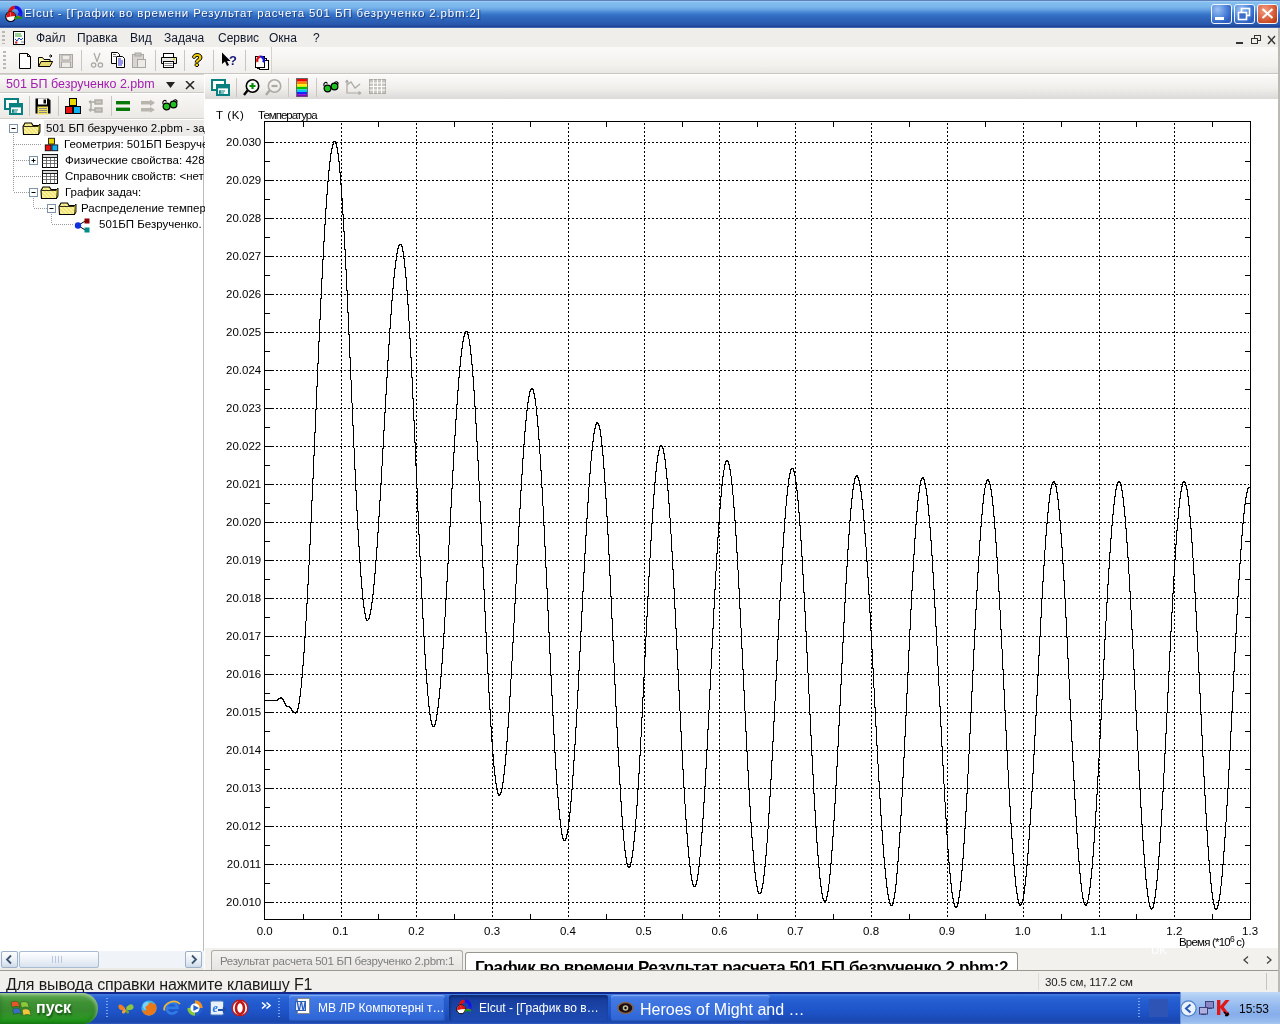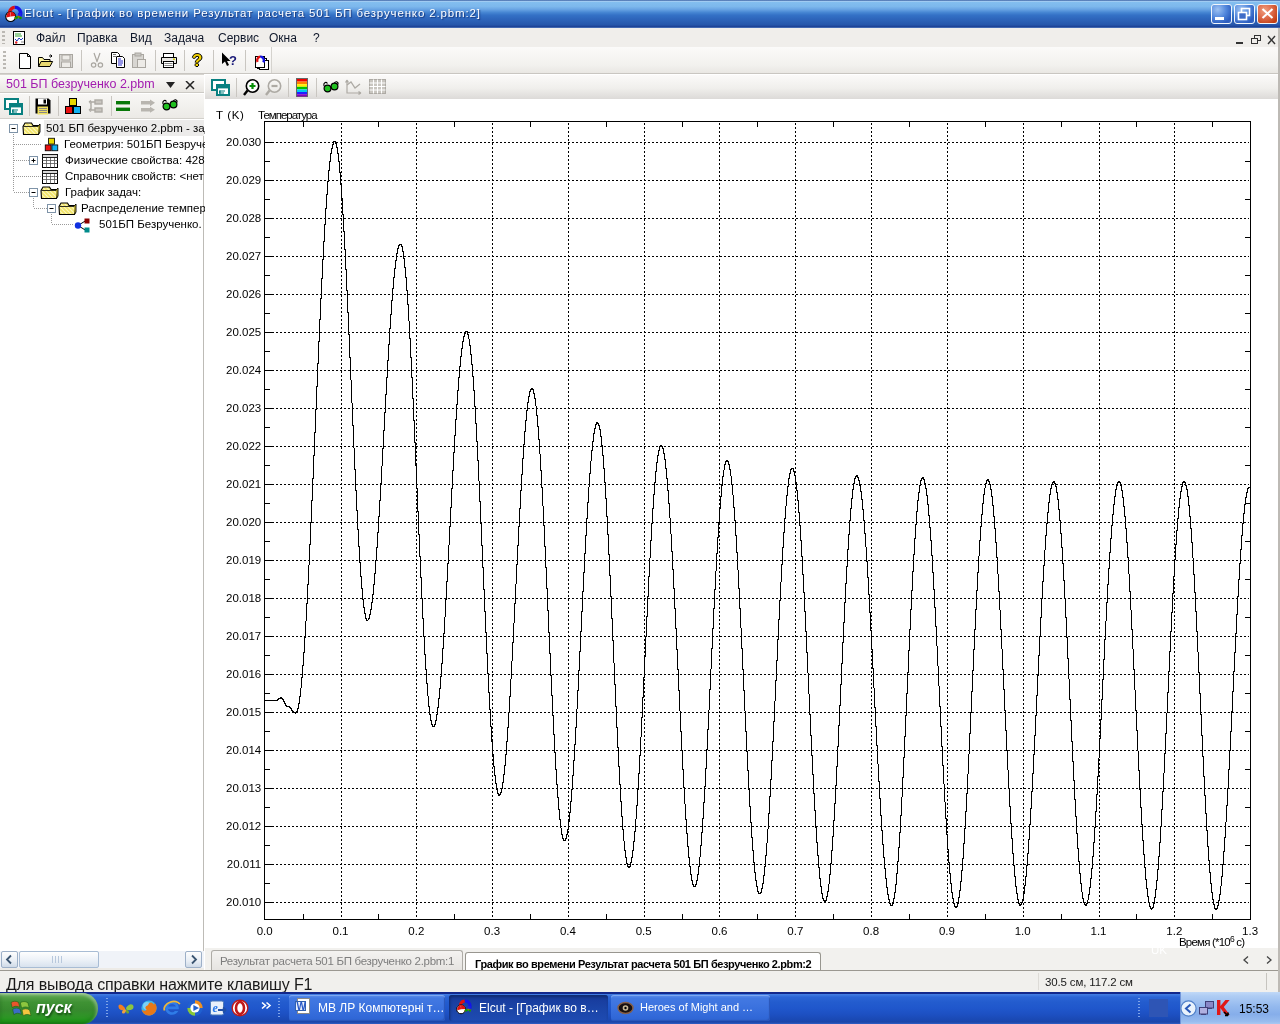--- a/index.html
+++ b/index.html
@@ -26,21 +26,21 @@
 #lptree{left:0;top:120px;width:204px;height:831px;background:#fff;border-right:1px solid #BDBBB6;overflow:hidden}
 .trow{position:absolute;font-size:11.5px;color:#000;white-space:nowrap}
 #lpscroll{left:0;top:951px;width:204px;height:17px;background:#F0F3F8}
 #lpbottom{left:0;top:968px;width:204px;height:2px;background:#EDEBE7}
 
 #ctoolbar{left:205px;top:75px;width:1075px;height:24px;background:linear-gradient(180deg,#FBFAF9 0%,#F0EFEC 55%,#DCDAD8 100%)}
 #chartarea{left:205px;top:99px;width:1075px;height:849px;background:#fff}
 
 #tabbar{left:205px;top:948px;width:1075px;height:22px;background:#F2F1EE}
 #tab1{position:absolute;left:6px;top:2px;height:20px;background:linear-gradient(180deg,#F4F3F1,#E6E4E1);border:1px solid #AEACA7;border-bottom:none;border-radius:3px 3px 0 0;font-size:11.5px;letter-spacing:-0.3px;color:#7D7D7D;padding:4px 8px 0 8px}
-#tab2{position:absolute;left:260px;top:4px;height:22px;background:#fff;border:1px solid #98968F;border-bottom:none;border-radius:3px 3px 0 0;font-size:11px;letter-spacing:-0.4px;font-weight:bold;color:#000;padding:5px 9px 0 9px}
+#tab2{position:absolute;left:260px;top:4px;height:22px;background:#fff;border:1px solid #98968F;border-bottom:none;border-radius:3px 3px 0 0;font-size:17px;letter-spacing:-0.4px;font-weight:bold;color:#000;padding:5px 9px 0 9px}
 
 #statusbar{left:0;top:970px;width:1280px;height:22px;background:#F1F0ED;border-top:1px solid #9B9891}
 
 #taskbar{left:0;top:992px;width:1280px;height:32px;background:linear-gradient(180deg,#3768D8 0%,#4A83E4 4%,#3D78E0 9%,#2A64D6 16%,#235CCE 32%,#2057CC 50%,#1D50C2 70%,#1A48B2 88%,#1C45A8 94%,#2F5FC6 100%)}
 .taskbtn{position:absolute;top:995px;height:26px;border-radius:3px;color:#fff;font-size:12px}
 .raised{background:linear-gradient(180deg,#5E90EC 0%,#4379E2 12%,#3A71DE 50%,#3168D8 85%,#2E63D0 100%);box-shadow:inset 0 1px 0 #7FA8F0,inset -1px -1px 1px #2A56B8}
 .pressed{background:linear-gradient(180deg,#17399A 0%,#1B45A8 55%,#1E4BB2 100%);box-shadow:inset 1px 2px 3px #0E2B70}
 </style></head>
 <body>
 
@@ -572,21 +572,21 @@
 
 <div class="abs" style="left:0;top:993px;width:98px;height:31px;border-radius:0 16px 16px 0;background:linear-gradient(180deg,#7CB46E 0%,#5AA44C 8%,#3F9234 30%,#378A2E 55%,#2E9626 78%,#22A31C 92%,#1F8F1C 100%);box-shadow:inset -2px 2px 3px rgba(255,255,255,.35), inset 0 -3px 4px rgba(0,60,0,.35)"></div>
 <svg class="abs" style="left:9px;top:997px" width="24" height="23" viewBox="0 0 24 23">
 <g stroke="#1A5E14" stroke-width="0.6">
 <path d="M2,5.6 C4.5,3.8 7,3.9 9.6,5.4 L10.8,10.4 C8.2,8.9 5.6,8.8 3.2,10.6 Z" fill="#E8552C"></path>
 <path d="M11.3,5.7 C13.6,4.2 16.2,4.1 18.9,5.7 L20.3,11.1 C17.6,9.5 15,9.6 12.6,11.2 Z" fill="#8DC63F"></path>
 <path d="M3.6,12.4 C6,10.6 8.6,10.7 11.2,12.2 L12.4,17.4 C9.8,15.9 7.2,15.8 4.8,17.6 Z" fill="#3B6CC5"></path>
 <path d="M13,13 C15.3,11.5 17.9,11.4 20.6,13 L22,18.6 C19.3,17 16.7,17.1 14.3,18.7 Z" fill="#F4C63F"></path>
 </g>
 </svg>
-<div class="tx" style="left:36px;top:999px;font-size:16px;font-weight:bold;font-style:italic;color:#fff;text-shadow:1px 2px 2px rgba(0,40,0,.6)">пуск</div>
+<div class="tx" style="left:36px;top:999px;font-size:16px;font-weight:bold;color:#fff;text-shadow:1px 2px 2px rgba(0,40,0,.6)">пуск</div>
 
 <div class="abs" style="left:106px;top:998px;width:2px;height:20px;background:repeating-linear-gradient(180deg,#7FA4E8 0 1px,transparent 1px 3px)"></div>
 
 <svg class="abs" style="left:117px;top:999px" width="18" height="18" viewBox="0 0 18 18">
 <path d="M8,9 C4,4 1,5 1.5,8 C2,11 5,12 8,10.5 Z" fill="#F08020"></path>
 <path d="M9,9 C12,4 16,4.5 16.5,7.5 C17,10.5 13,12 9.5,10.7 Z" fill="#8CC63F"></path>
 <path d="M8,10 C5,11 4,14 6,14.5 C8,15 9,12.5 9,11 Z" fill="#F0A040"></path>
 <path d="M9.5,10.5 C12,11.5 13,14 11,14.5 C9,15 8.8,12.5 9,11 Z" fill="#6CA62F"></path>
 </svg>
 
@@ -647,21 +647,21 @@
     <circle cx="15.4" cy="14" r="1.2" fill="#00A000"></circle>
 </svg>
 <div class="tx" style="left:479px;top:1001px;font-size:12px;color:#fff">Elcut - [График во в…</div>
 <div class="taskbtn raised" style="left:611px;width:159px"></div>
 <svg class="abs" style="left:617px;top:1000px" width="17" height="16" viewBox="0 0 17 16">
 <ellipse cx="8.5" cy="8" rx="7.5" ry="5.5" fill="#181010"></ellipse>
 <ellipse cx="8.5" cy="8" rx="7.5" ry="5.5" fill="none" stroke="#886048" stroke-width="1.4"></ellipse>
 <circle cx="8.5" cy="8" r="2.8" fill="#C8B898"></circle>
     <circle cx="8.5" cy="8" r="1.2" fill="#000"></circle>
 </svg>
-<div class="tx" style="left:640px;top:1001px;font-size:11px;color:#fff">Heroes of Might and …</div>
+<div class="tx" style="left:640px;top:1001px;font-size:16px;color:#fff">Heroes of Might and …</div>
 
 <div class="abs" style="left:1138px;top:998px;width:2px;height:20px;background:repeating-linear-gradient(180deg,#7FA4E8 0 1px,transparent 1px 3px)"></div>
 <div class="abs" style="left:1149px;top:999px;width:19px;height:18px;background:#2E55B5"></div>
 <div class="tx" style="left:1151px;top:944px;font-size:11.5px;color:#fff">UK</div>
 <div class="abs" style="left:1180px;top:992px;width:100px;height:32px;background:linear-gradient(180deg,#C1D9F7 0%,#AFCDF4 12%,#94B9EE 45%,#86AEEA 70%,#98BCEE 92%,#A8C8F2 100%);border-left:1px solid #7094D8"></div>
 <svg class="abs" style="left:1180px;top:1000px" width="17" height="17" viewBox="0 0 17 17">
 <circle cx="8.5" cy="8.5" r="7.6" fill="#E8F2FC" stroke="#5080C8" stroke-width="1.2"></circle>
 <path d="M10.5,4.5 L6,8.5 L10.5,12.5" fill="none" stroke="#2858B8" stroke-width="2"></path>
 </svg>
 <svg class="abs" style="left:1198px;top:1000px" width="17" height="17" viewBox="0 0 17 17">

